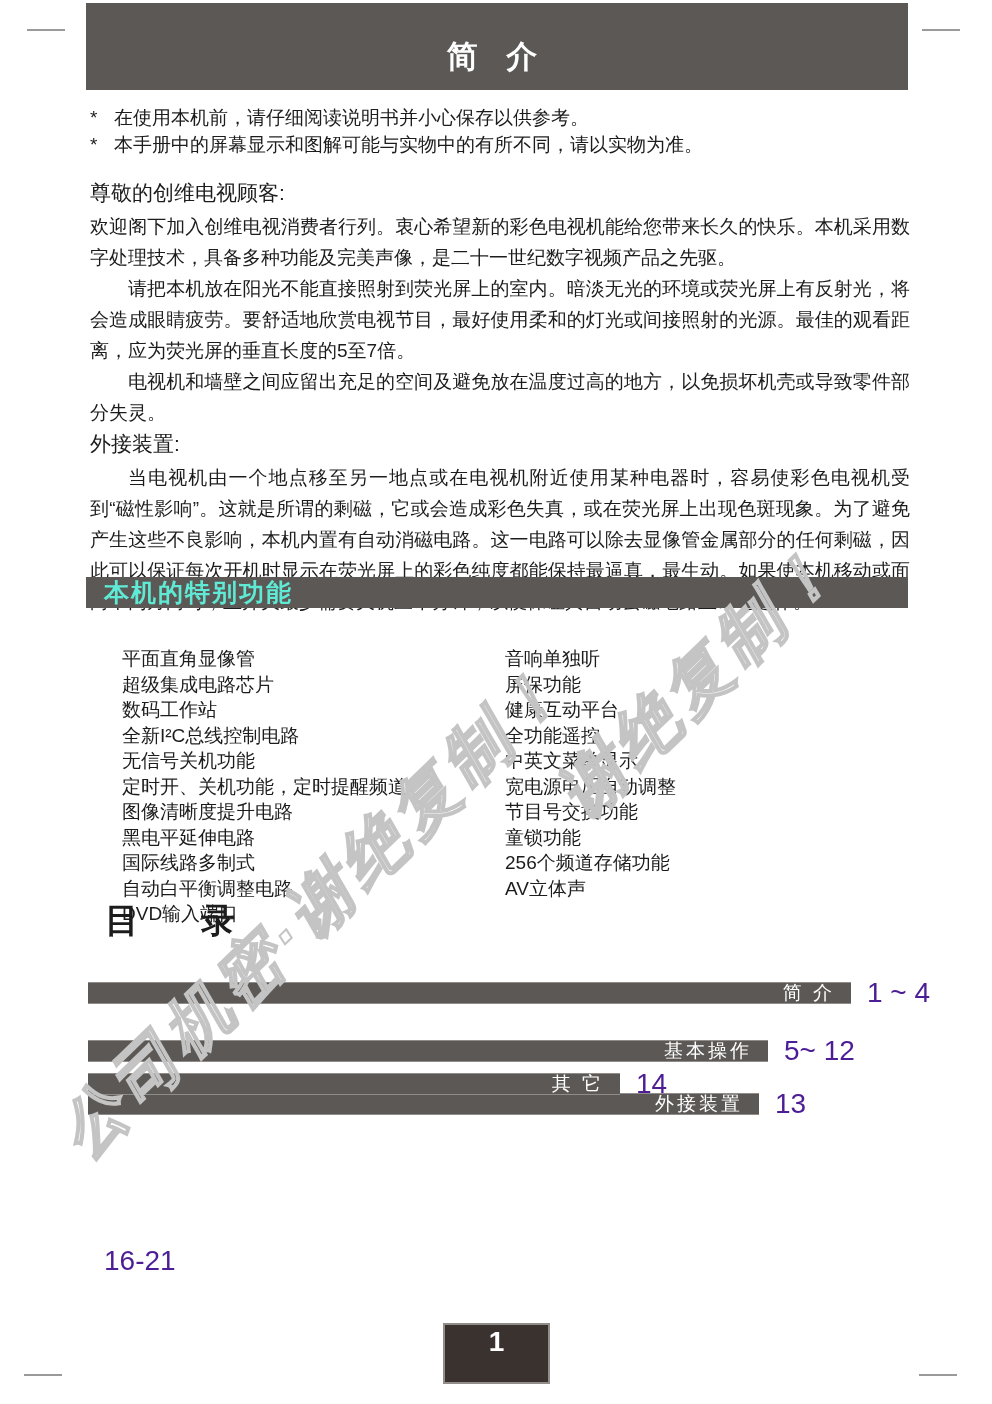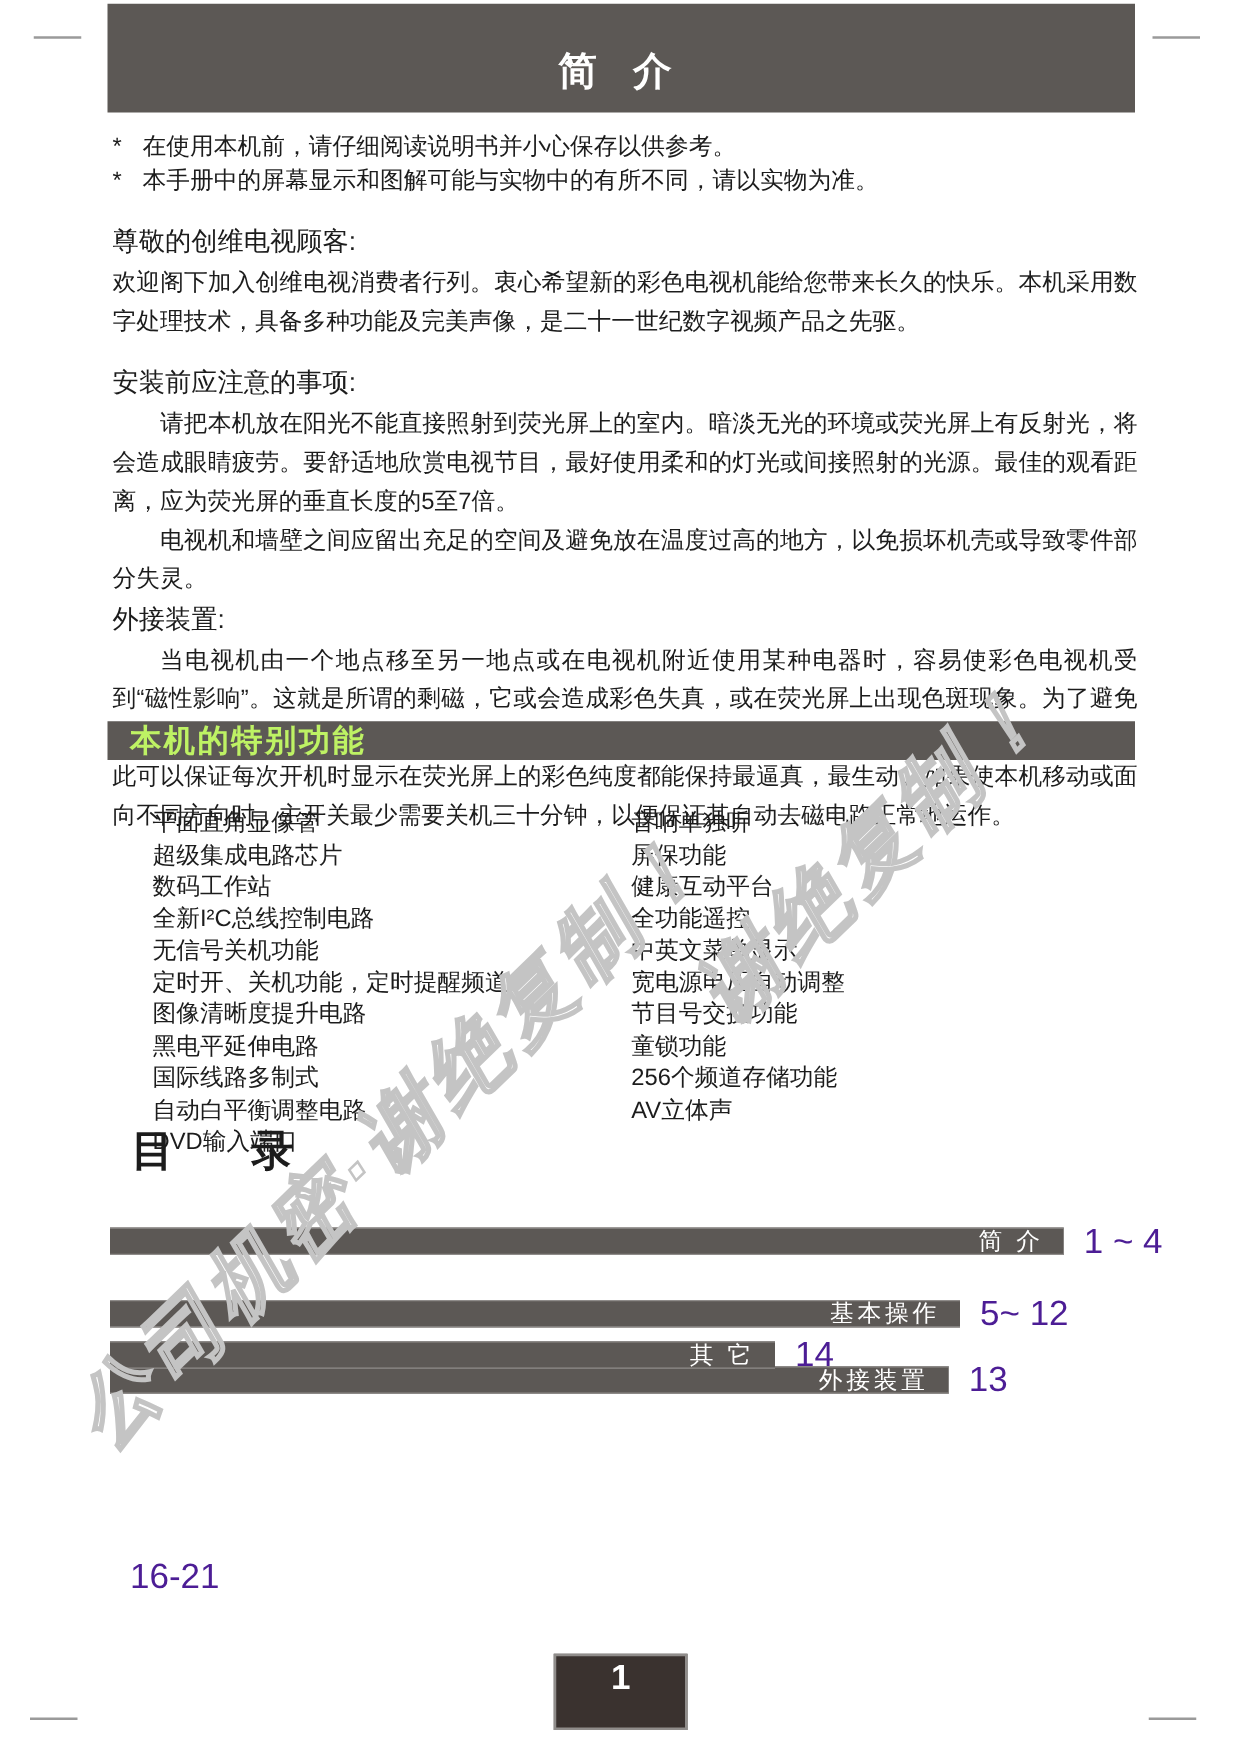--- a/index.html
+++ b/index.html
@@ -30,21 +30,21 @@
   .sec-h{font-size:21px;font-weight:normal;margin:0;}
   .sec-h.h1{margin-top:21px;}
   .sec-h.h2{margin-top:19px;margin-bottom:4px;}
   .sec-h.h3{margin-top:2px;margin-bottom:4px;}
   .para{font-size:19px;line-height:31px;margin:4px 0 0 0;text-align:justify;}
   .indent{text-indent:2em;margin-top:0;}
 
   
   .feature-bar{
     position:absolute;left:86px;top:577px;width:822px;height:31px;
-    background:#5c5855;color:#bef264;display:flex;align-items:center;
+    background:#5c5855;color:#5eead4;display:flex;align-items:center;
     box-sizing:border-box;padding-left:18px;z-index:1;
   }
   .feature-bar .ftitle{font-size:25px;font-weight:bold;letter-spacing:2px;}
   .feat-col{position:absolute;top:646px;margin:0;padding:0;list-style:none;
     font-size:19px;line-height:25.5px;z-index:1;}
   .feat-left{left:122px;}
   .feat-right{left:505px;}
 
   
   .toc-title{position:absolute;left:105px;top:898px;font-size:34px;
@@ -97,21 +97,20 @@
     <span class="title">简 介</span>
   </div>
 
   <div class="flow">
     <div class="note-line"><span class="note-star">*</span><span>在使用本机前，请仔细阅读说明书并小心保存以供参考。</span></div>
     <div class="note-line"><span class="note-star">*</span><span>本手册中的屏幕显示和图解可能与实物中的有所不同，请以实物为准。</span></div>
 
     <h3 class="sec-h h1">尊敬的创维电视顾客:</h3>
     <p class="para">欢迎阁下加入创维电视消费者行列。衷心希望新的彩色电视机能给您带来长久的快乐。本机采用数字处理技术，具备多种功能及完美声像，是二十一世纪数字视频产品之先驱。</p>
 
-    <h3 class="sec-h h2">安装前应注意的事项:</h3>
     <p class="para indent">请把本机放在阳光不能直接照射到荧光屏上的室内。暗淡无光的环境或荧光屏上有反射光，将会造成眼睛疲劳。要舒适地欣赏电视节目，最好使用柔和的灯光或间接照射的光源。最佳的观看距离，应为荧光屏的垂直长度的5至7倍。</p>
     <p class="para indent">电视机和墙壁之间应留出充足的空间及避免放在温度过高的地方，以免损坏机壳或导致零件部分失灵。</p>
 
     <h3 class="sec-h h3">外接装置:</h3>
     <p class="para indent">当电视机由一个地点移至另一地点或在电视机附近使用某种电器时，容易使彩色电视机受到“磁性影响”。这就是所谓的剩磁，它或会造成彩色失真，或在荧光屏上出现色斑现象。为了避免产生这些不良影响，本机内置有自动消磁电路。这一电路可以除去显像管金属部分的任何剩磁，因此可以保证每次开机时显示在荧光屏上的彩色纯度都能保持最逼真，最生动。如果使本机移动或面向不同方向时，主开关最少需要关机三十分钟，以便保证其自动去磁电路正常地运作。</p>
   </div>
 
   <div class="feature-bar">
     <span class="ftitle">本机的特别功能</span>
   </div>

